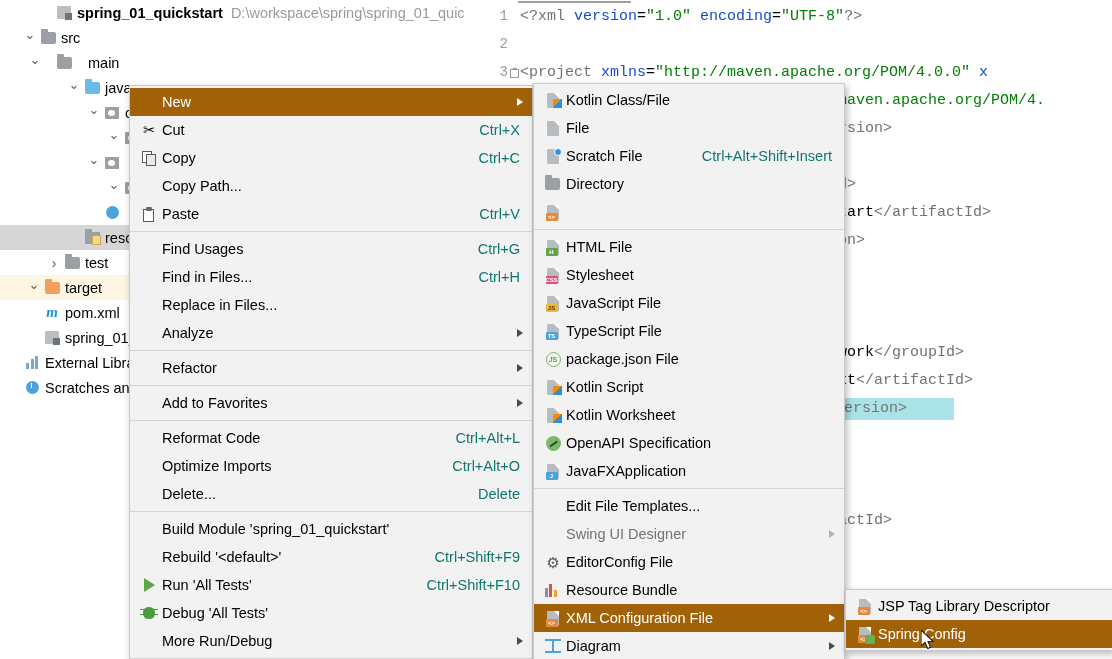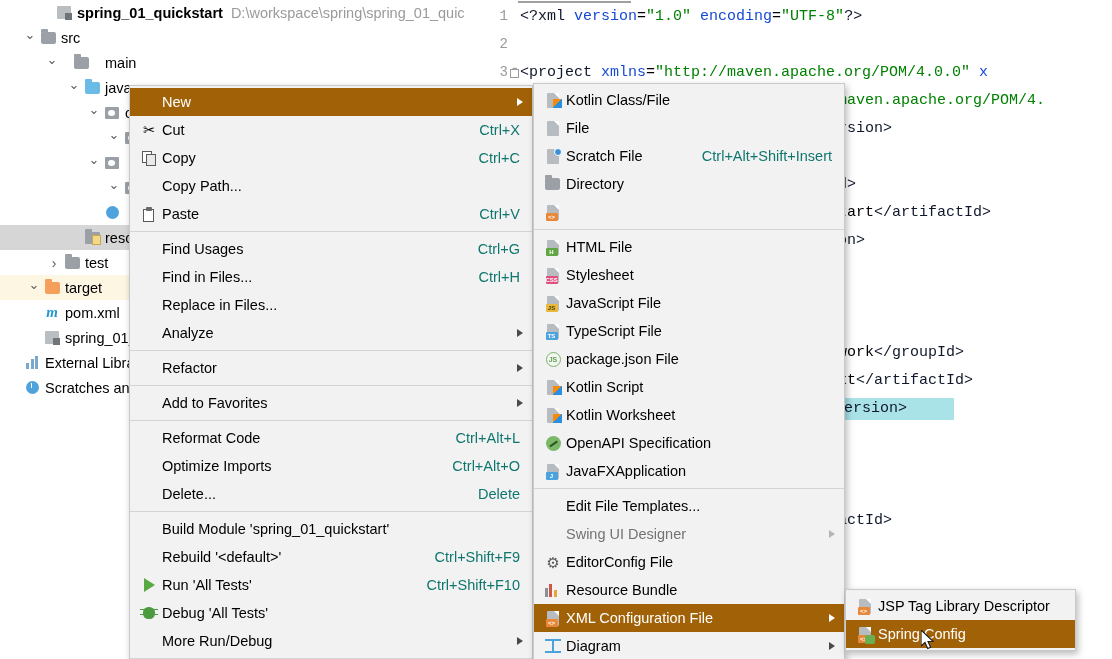--- a/index.html
+++ b/index.html
@@ -80,21 +80,21 @@
     width: 54px; height: 659px;
     background: #ffffff;
     color: #999999;
     font-family: "Liberation Mono", monospace;
     font-size: 14px;
   }
   .gnum { position: absolute; right: 10px; text-align: right; }
   .fold { position:absolute; left:46px; width:9px; height:9px; border:1px solid #9a9a9a; background:#fff; }
   .fold::after { content:"\2212"; position:absolute; left:1px; top:-5px; font-size:9px; color:#555; line-height:9px;}
   .code { position: absolute; white-space: pre; }
-  .k-tag { color: #0f172a; text-align: right; }
+  .k-tag { color: #737373; text-align: right; }
   .k-attr { color: #174ad4; }
   .k-str { color: #008000; }
   .k-plain { color: #000000; }
   .hl-line { position:absolute; left:56px; height:22px; background:#fdf6e7; }
   .hl-sel  { position:absolute; height:22px; background:#a9e3e8; }
 
   
   .menu {
     position: absolute;
     background: #f2f2f2;
@@ -119,21 +119,21 @@
   .mi .msc { color: #0f766e; padding-left: 26px; padding-right: 12px; }
   .mi .marr { position:absolute; right: 9px; width:0;height:0;
               border-left: 6px solid #4a4a4a; border-top: 4.5px solid transparent; border-bottom: 4.5px solid transparent; }
   .mi.sel .marr { border-left-color: #ffffff; }
   .mi.disabled .marr { border-left-color: #b4b4b4; }
   .msep { height: 1px; background: #d4d4d4; margin: 3px 0; }
 
   
   #ctxmenu { left: 129px; top: 85px; width: 404px; }
   #newmenu { left: 533px; top: 83px; width: 312px; }
-  #xmlmenu { left: 845px; top: 589px; width: 231px; }
+  #xmlmenu { left: 845px; top: 589px; width: 268px; }
 
   
   .ic { position: relative; width: 17px; height: 17px; display:block; }
   .ic .page {
     position:absolute; left:2px; top:1px; width:12px; height:15px;
     background:#b7bcc0; border-radius:1px;
   }
   .ic .page::after {
     content:""; position:absolute; right:0; top:0;
     border-left:5px solid transparent; border-top:5px solid #ffffff;
@@ -196,21 +196,21 @@
         <span class="tlabel b">spring_01_quickstart</span>
         <span class="tpath">D:\workspace\spring\spring_01_quic</span>
       </div>
       <div class="tree-row" style="padding-left: 22px;">
         <span class="chev open"></span>
         <span class="ticon">
           <span class="fldr g-grey"></span>
         </span>
         <span class="tlabel">src</span>
       </div>
-      <div class="tree-row" style="padding-left: 44px; gap: 11px;">
+      <div class="tree-row" style="padding-left: 27px; gap: 11px;">
         <span class="chev open"></span>
         <span class="ticon">
           <span class="fldr g-grey"></span>
         </span>
         <span class="tlabel">main</span>
       </div>
       <div class="tree-row" style="padding-left: 66px;">
         <span class="chev open"></span>
         <span class="ticon">
           <span class="fldr g-blue"></span>

